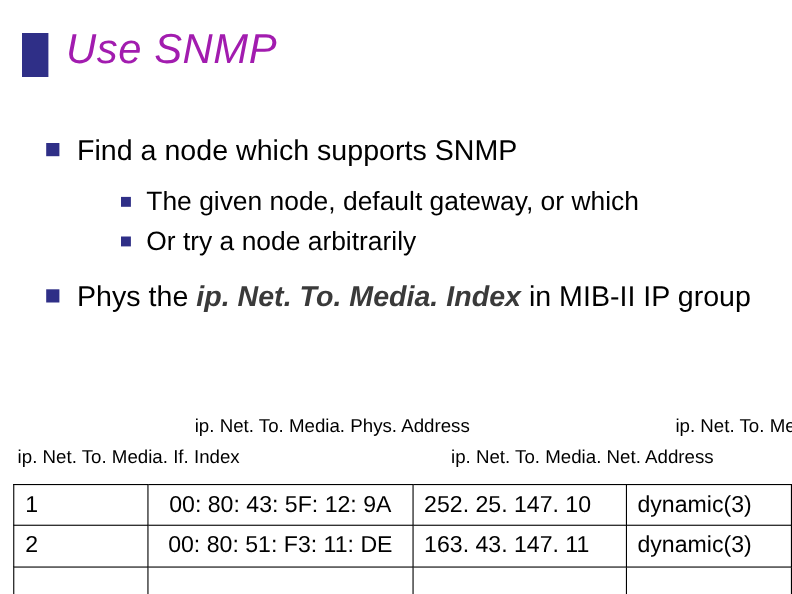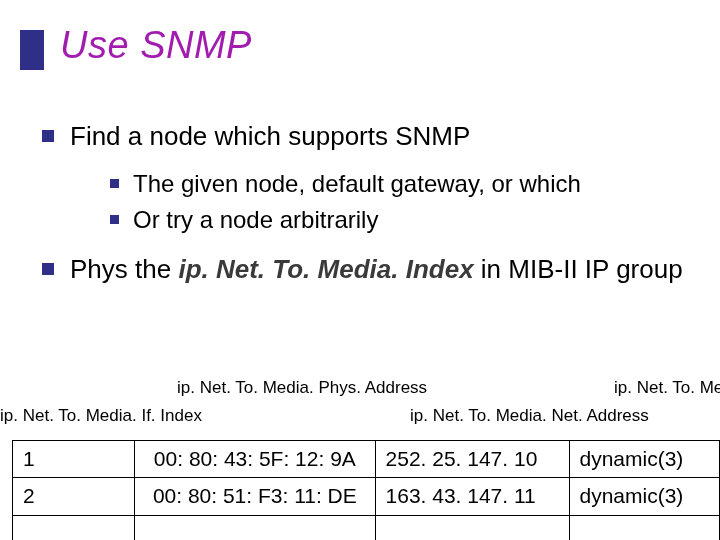--- a/index.html
+++ b/index.html
@@ -96,21 +96,21 @@
   .labels-row {
     position: absolute;
     left: 0;
     width: 720px;
     top: 378px;
     font-size: 17px;
   }
   .lbl { position: absolute; white-space: nowrap; }
   .lbl.phys { left: 150px; top: 0; margin-left: 27px; }
   .lbl.type { left: 614px; top: 0; }
-  .lbl.ifidx { left: 0; top: 28px; text-align: center; }
+  .lbl.ifidx { left: 16px; top: 28px; text-align: center; }
   .lbl.naddr { left: 410px; top: 28px; }
 
   .tbl {
     position: absolute;
     left: 12px;
     top: 440px;
     border-collapse: collapse;
     font-size: 21px;
   }
   .tbl td {

